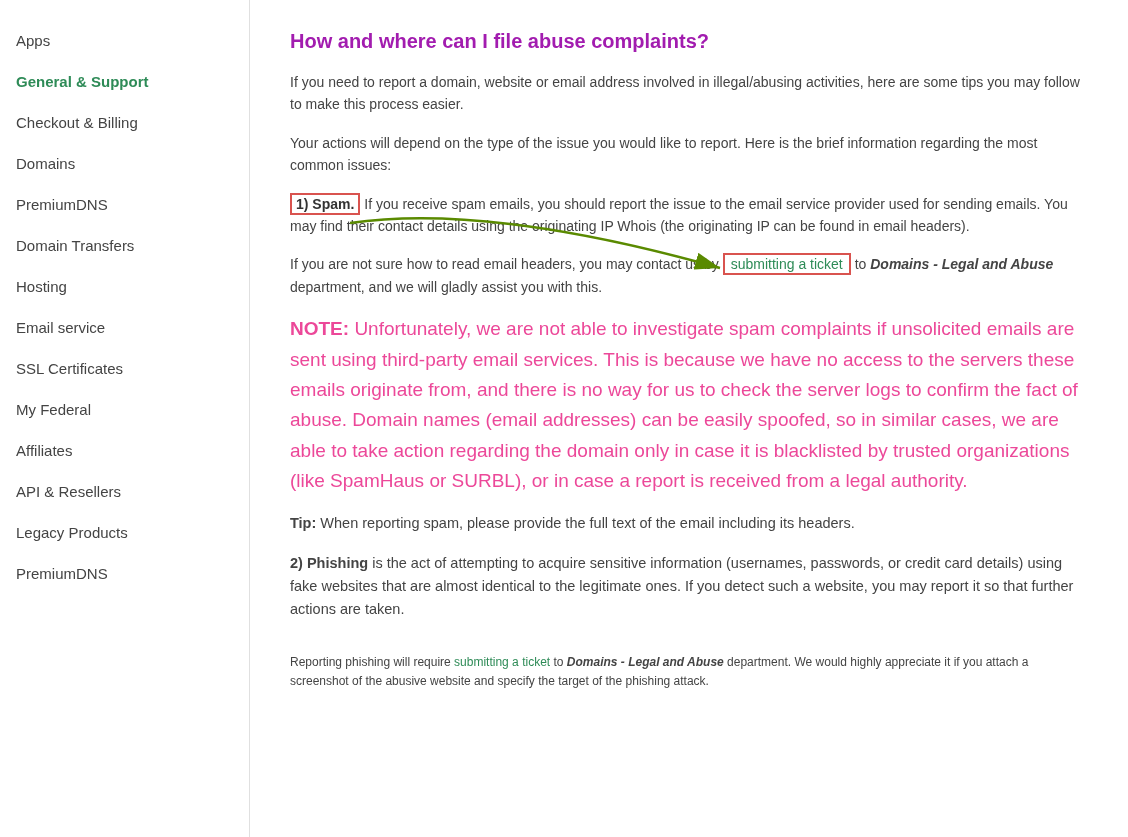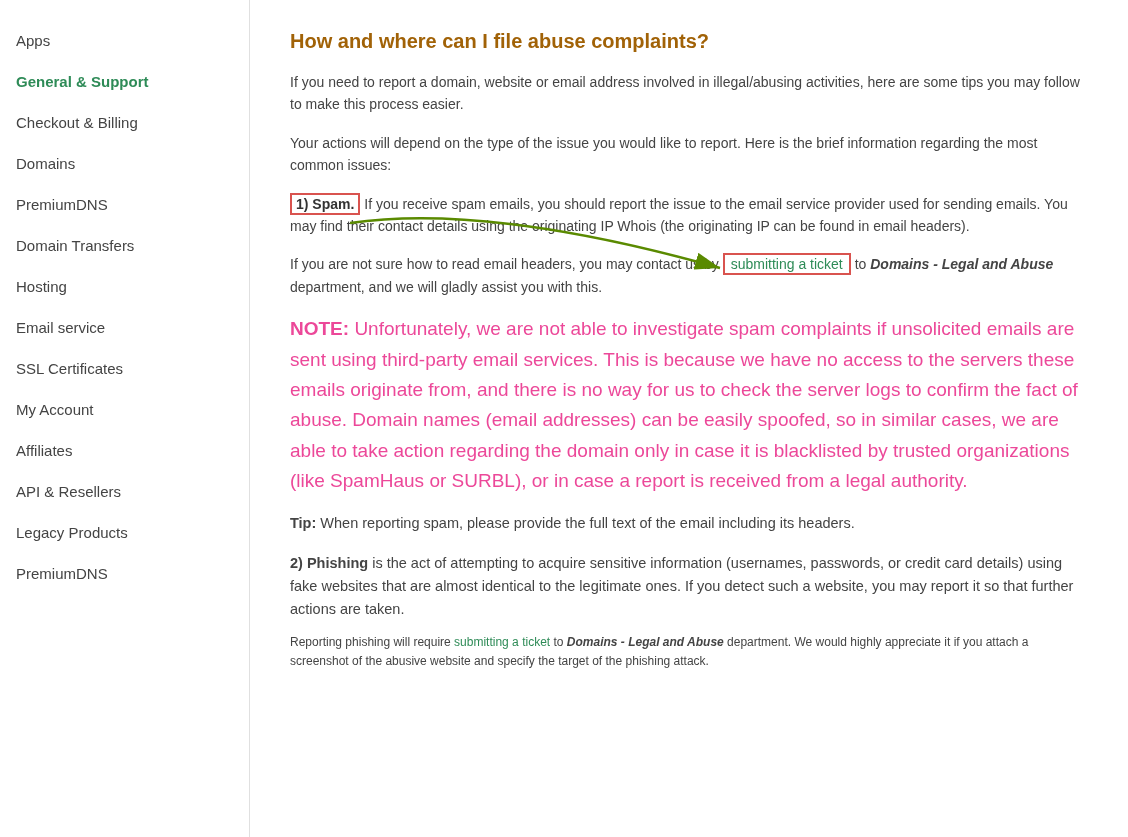--- a/index.html
+++ b/index.html
@@ -25,21 +25,21 @@
       font-weight: bold;
     }
     
     
     .main-content {
       flex: 1;
       padding: 30px 40px;
       max-width: 880px;
     }
     .page-title {
-      color: #a16207;
+      color: #a21caf;
       font-size: 20px;
       font-weight: bold;
       margin-bottom: 18px;
     }
     .content-block {
       margin-bottom: 16px;
       line-height: 1.6;
       color: #444;
       font-size: 14px;
     }
@@ -98,21 +98,21 @@
       line-height: 1.6;
       color: #444;
       font-size: 14.5px;
     }
     .link-underline {
       color: #2e8b57;
       text-decoration: underline;
       cursor: pointer;
     }
     .phishing-block {
-      margin-bottom: 12px;
+      margin-bottom: 32px;
       line-height: 1.6;
       color: #444;
       font-size: 14.5px;
     }
     .phishing-report-block {
       margin-bottom: 16px;
       line-height: 1.6;
       color: #444;
       font-size: 12px;
     }
@@ -124,21 +124,21 @@
 
 <a class="sidebar-item" href="#">Apps</a>
     <a class="sidebar-item active" href="#">General &amp; Support</a>
     <a class="sidebar-item" href="#">Checkout &amp; Billing</a>
     <a class="sidebar-item" href="#">Domains</a>
     <a class="sidebar-item" href="#">PremiumDNS</a>
     <a class="sidebar-item" href="#">Domain Transfers</a>
     <a class="sidebar-item" href="#">Hosting</a>
     <a class="sidebar-item" href="#">Email service</a>
     <a class="sidebar-item" href="#">SSL Certificates</a>
-    <a class="sidebar-item" href="#">My Account</a>
+    <a class="sidebar-item" href="#">My Federal</a>
     <a class="sidebar-item" href="#">Affiliates</a>
     <a class="sidebar-item" href="#">API &amp; Resellers</a>
     <a class="sidebar-item" href="#">Legacy Products</a>
     <a class="sidebar-item" href="#">PremiumDNS</a>
   </nav>
 
 <main class="main-content">
   <h1 class="page-title">How and where can I file abuse complaints?</h1>
 
   <p class="content-block">If you need to report a domain, website or email address involved in illegal/abusing activities, here are some tips you may follow to make this process easier.</p>

